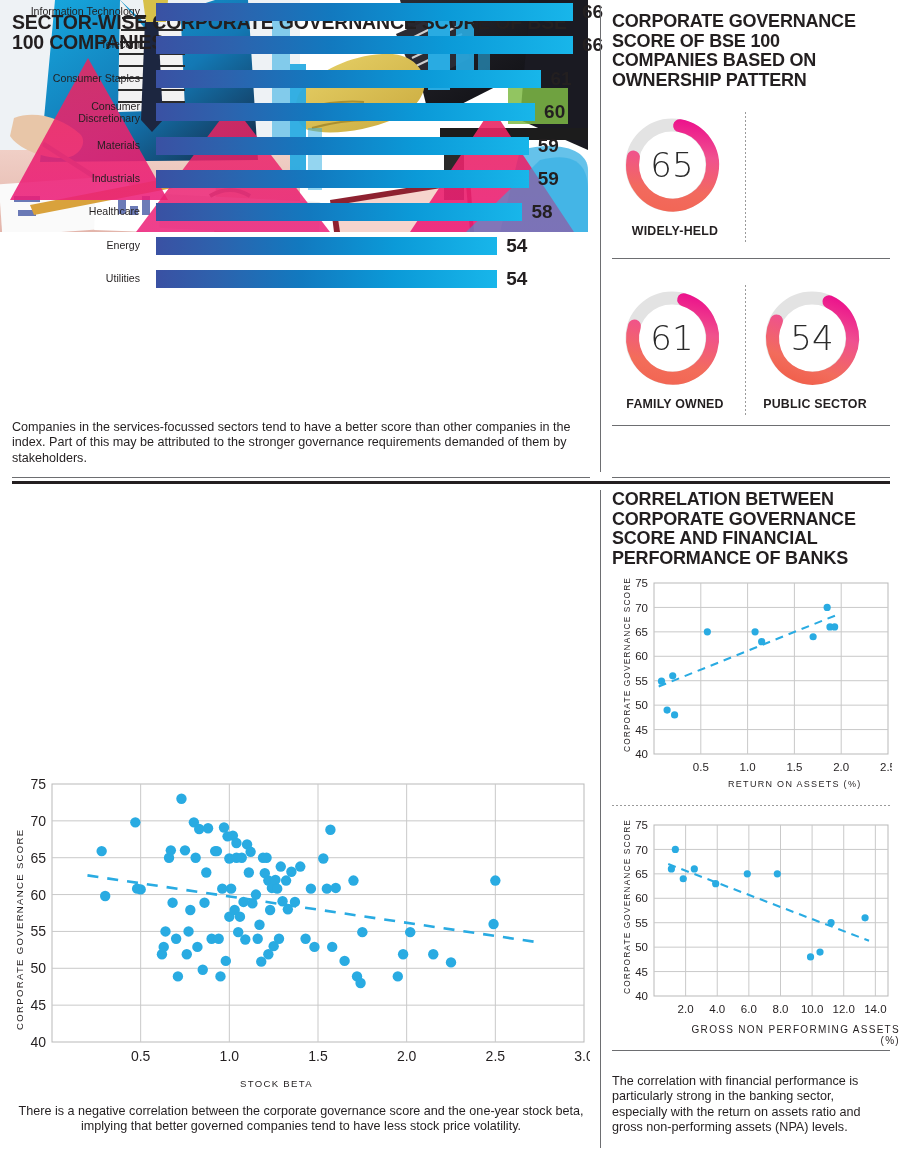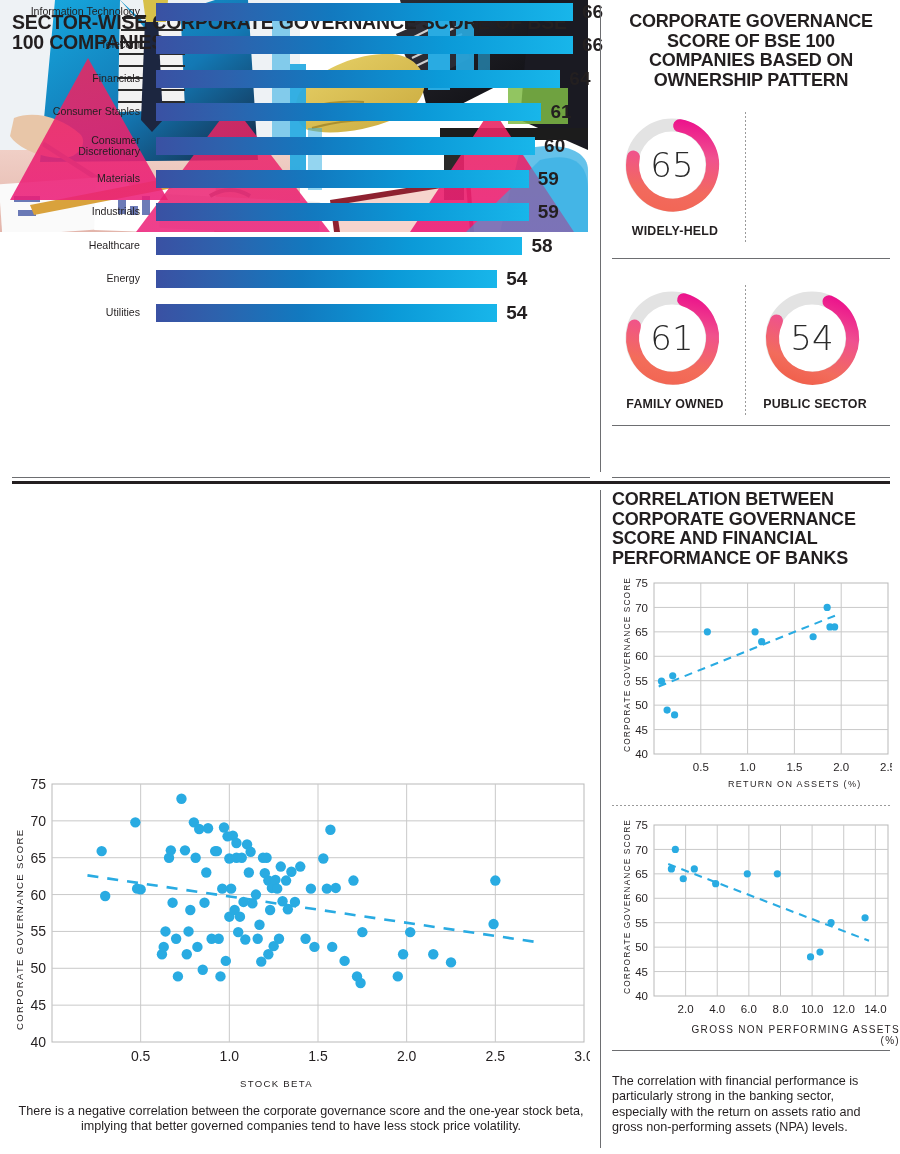--- a/index.html
+++ b/index.html
@@ -75,27 +75,20 @@
         <div class="barval" style="left: 545px;">66</div>
       </div>
       <div class="barrow">
         <div class="barlabel">Telecom</div>
         <div class="bartrack" style="width: 417px;">
           <div class="bar"></div>
         </div>
         <div class="barval" style="left: 545px;">66</div>
       </div>
       <div class="barrow">
-        <div class="barlabel">Financials</div>
-        <div class="bartrack" style="width: 404.364px;">
-          <div class="bar"></div>
-        </div>
-        <div class="barval" style="left: 532.364px;">64</div>
-      </div>
-      <div class="barrow">
         <div class="barlabel">Consumer Staples</div>
         <div class="bartrack" style="width: 385.409px;">
           <div class="bar"></div>
         </div>
         <div class="barval" style="left: 513.409px;">61</div>
       </div>
       <div class="barrow">
         <div class="barlabel">Consumer Discretionary</div>
         <div class="bartrack" style="width: 379.091px;">
           <div class="bar"></div>
@@ -132,29 +125,30 @@
       </div>
       <div class="barrow">
         <div class="barlabel">Utilities</div>
         <div class="bartrack" style="width: 341.182px;">
           <div class="bar"></div>
         </div>
         <div class="barval" style="left: 469.182px;">54</div>
       </div>
     </div>
 
+  <div class="caption" style="position:absolute;left:12px;top:420px;width:575px;">Companies in the services-focussed sectors tend to have a better score than other companies in the index. Part of this may be attributed to the stronger governance requirements demanded of them by stakeholders.</div>
 
   <div class="rule-h" style="left:12px;top:477px;width:578px;"></div>
 </div>
 
 <div class="panel" style="left:600px;top:0;width:300px;height:478px;">
 
   <div class="rule-v" style="left:0;top:6px;height:466px;"></div>
 
-  <div class="hd small" style="position:absolute;left:12px;top:12px;width:278px;text-align:center;">CORPORATE GOVERNANCE SCORE OF BSE 100 COMPANIES BASED ON OWNERSHIP PATTERN</div>
+  <div class="hd small" style="position:absolute;left:12px;top:12px;width:278px;">CORPORATE GOVERNANCE SCORE OF BSE 100 COMPANIES BASED ON OWNERSHIP PATTERN</div>
 
   <div class="rule-dotted-v" style="left:145px;top:112px;height:130px;"></div>
   <div class="rule-dotted-v" style="left:145px;top:285px;height:130px;"></div>
   <div class="rule-h" style="left:12px;top:258px;width:278px;background:#6d6e71;"></div>
 
   <div class="donut-wrap" style="left:20px;top:113px;width:110px;">
     <div class="donut">
       <svg width="104" height="104" viewBox="0 0 104 104" aria-hidden="true">
         <defs>
           <linearGradient id="g0" x1="0" y1="1" x2="1" y2="0">

